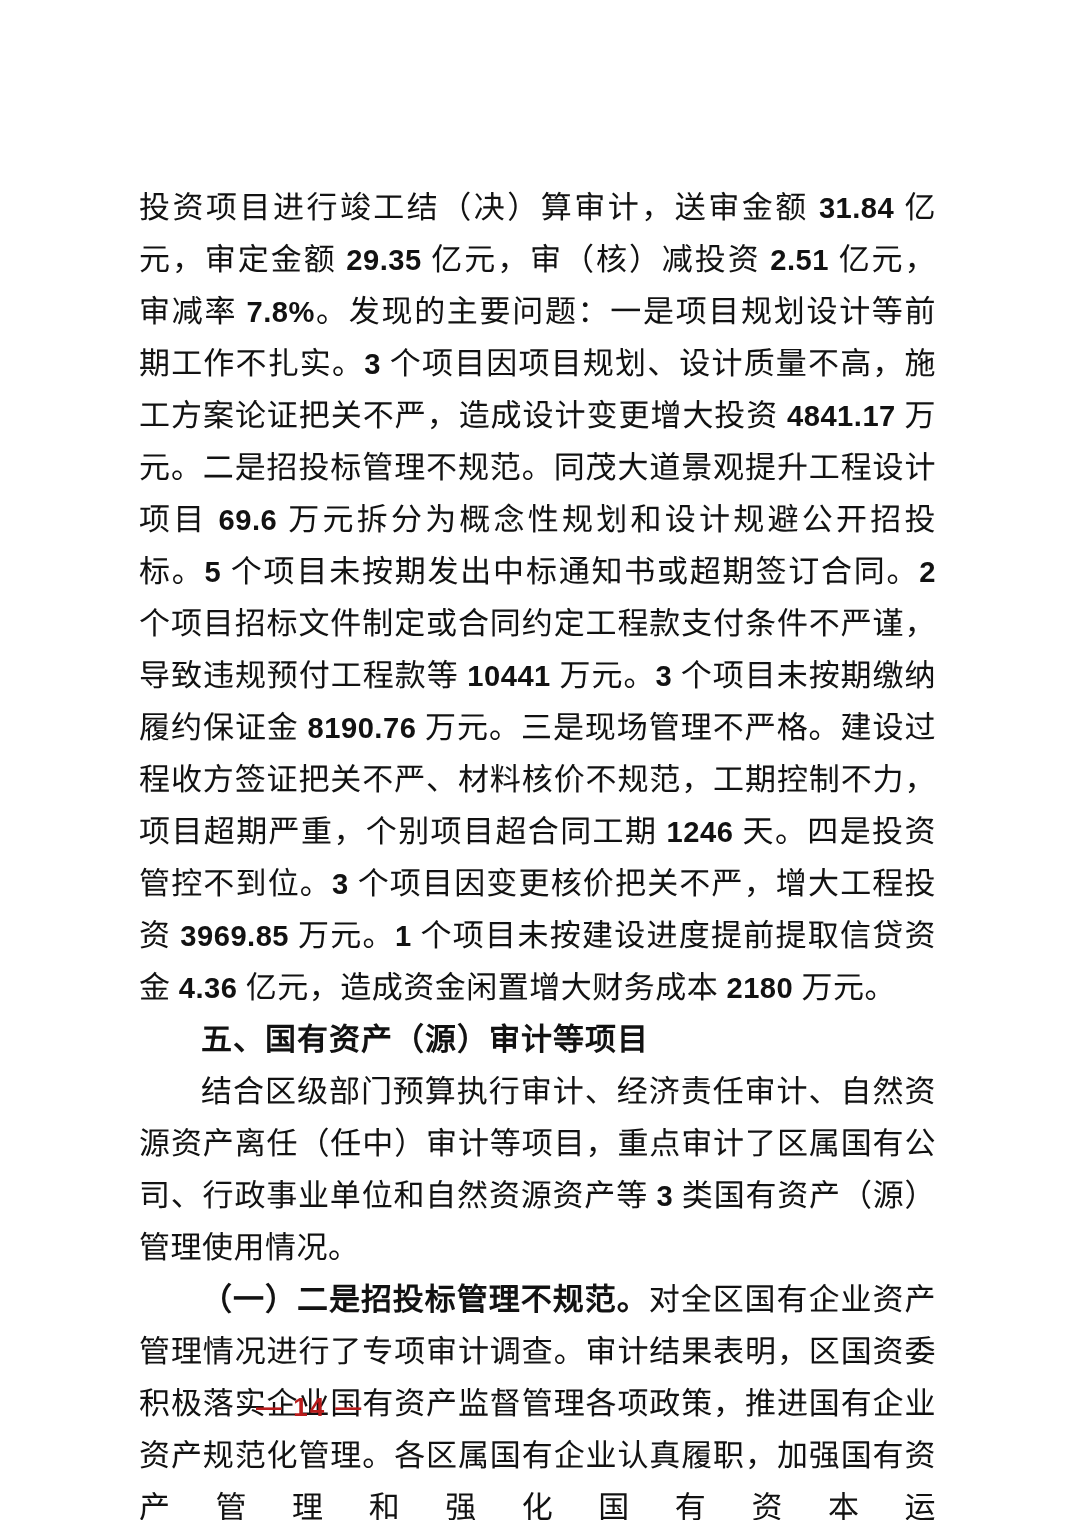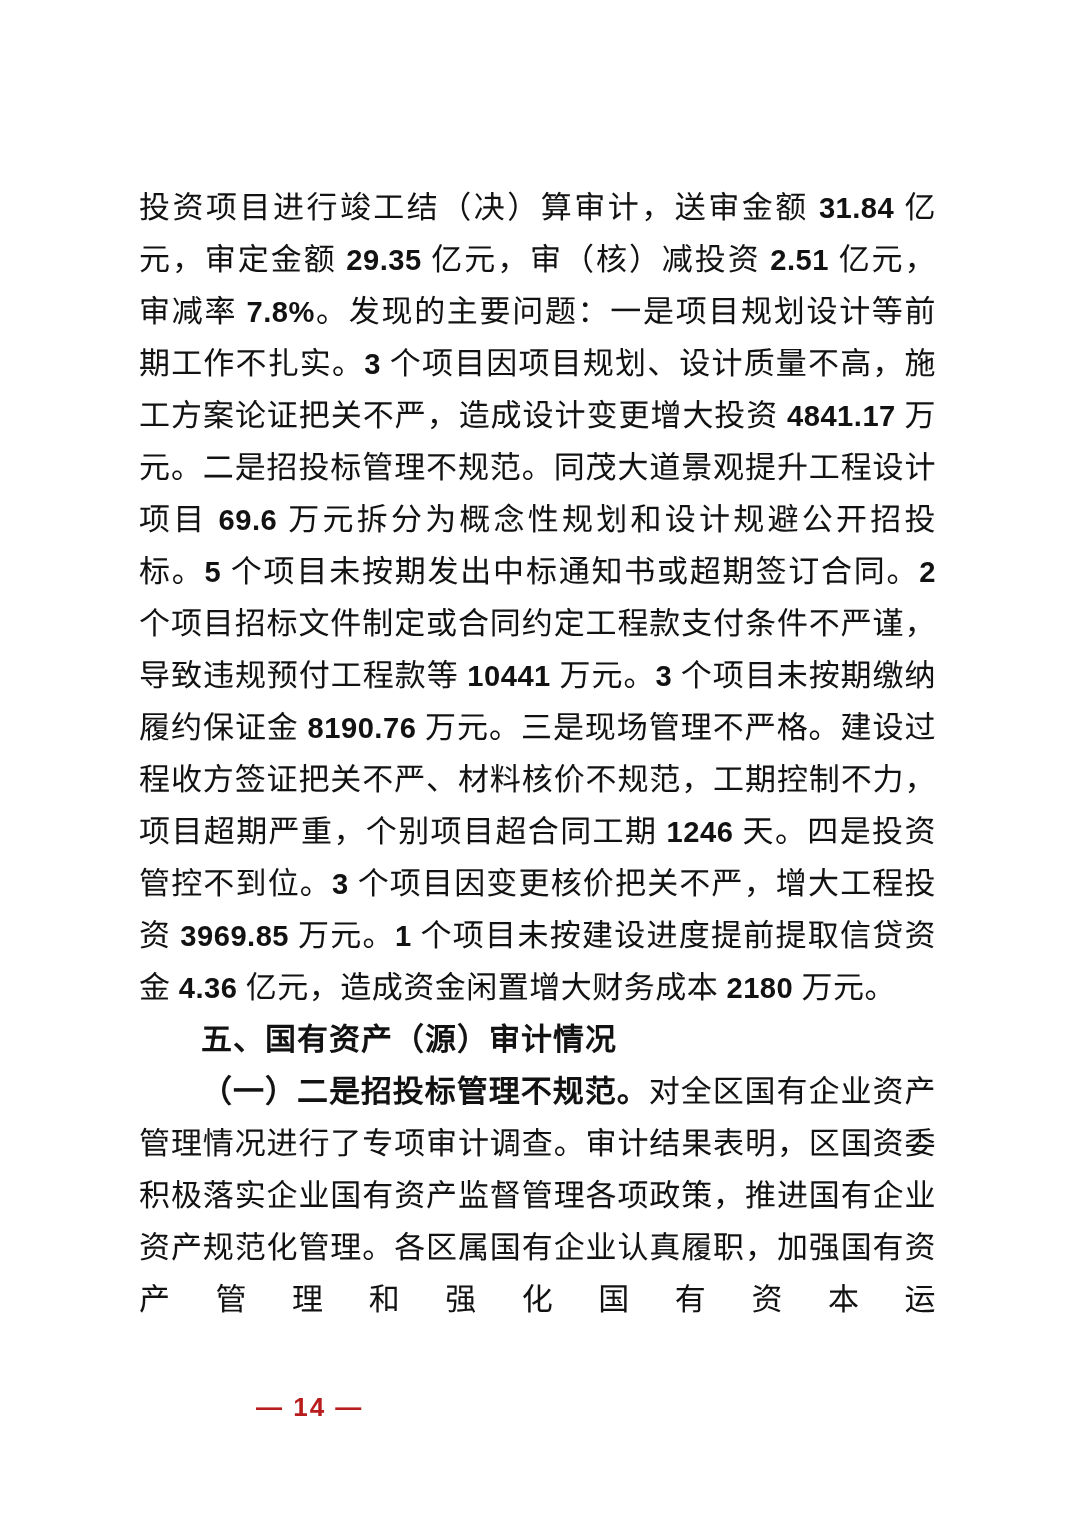--- a/index.html
+++ b/index.html
@@ -72,17 +72,18 @@
     color: #b91c1c;
     margin-left: 48px;
   }
 </style>
 </head>
 <body>
 
 <div class="page">
   <div class="doc-body">
       <p class="para body"><span class="run-normal">投资项目进行竣工结（决）算审计，送审金额 </span><span class="run-num">31.84</span><span class="run-normal"> 亿元，审定金额 </span><span class="run-num">29.35</span><span class="run-normal"> 亿元，审（核）减投资 </span><span class="run-num">2.51</span><span class="run-normal"> 亿元，审减率 </span><span class="run-num">7.8%</span><span class="run-normal">。发现的主要问题：一是项目规划设计等前期工作不扎实。</span><span class="run-num">3</span><span class="run-normal"> 个项目因项目规划、设计质量不高，施工方案论证把关不严，造成设计变更增大投资 </span><span class="run-num">4841.17</span><span class="run-normal"> 万元。二是招投标管理不规范。同茂大道景观提升工程设计项目 </span><span class="run-num">69.6</span><span class="run-normal"> 万元拆分为概念性规划和设计规避公开招投标。</span><span class="run-num">5</span><span class="run-normal"> 个项目未按期发出中标通知书或超期签订合同。</span><span class="run-num">2</span><span class="run-normal"> 个项目招标文件制定或合同约定工程款支付条件不严谨，导致违规预付工程款等 </span><span class="run-num">10441</span><span class="run-normal"> 万元。</span><span class="run-num">3</span><span class="run-normal"> 个项目未按期缴纳履约保证金 </span><span class="run-num">8190.76</span><span class="run-normal"> 万元。三是现场管理不严格。建设过程收方签证把关不严、材料核价不规范，工期控制不力，项目超期严重，个别项目超合同工期 </span><span class="run-num">1246</span><span class="run-normal"> 天。四是投资管控不到位。</span><span class="run-num">3</span><span class="run-normal"> 个项目因变更核价把关不严，增大工程投资 </span><span class="run-num">3969.85</span><span class="run-normal"> 万元。</span><span class="run-num">1</span><span class="run-normal"> 个项目未按建设进度提前提取信贷资金 </span><span class="run-num">4.36</span><span class="run-normal"> 亿元，造成资金闲置增大财务成本 </span><span class="run-num">2180</span><span class="run-normal"> 万元。</span></p>
-      <p class="para heading indent"><span class="run-normal">五、国有资产（源）审计情况</span></p>
+      <p class="para heading indent"><span class="run-normal">五、国有资产（源）审计等项目</span></p>
+      <p class="para body indent"><span class="run-normal">结合区级部门预算执行审计、经济责任审计、自然资源资产离任（任中）审计等项目，重点审计了区属国有公司、行政事业单位和自然资源资产等 </span><span class="run-num">3</span><span class="run-normal"> 类国有资产（源）管理使用情况。</span></p>
       <p class="para body indent justify-last"><span class="run-bold">（一）二是招投标管理不规范。</span><span class="run-normal">对全区国有企业资产管理情况进行了专项审计调查。审计结果表明，区国资委积极落实企业国有资产监督管理各项政策，推进国有企业资产规范化管理。各区属国有企业认真履职，加强国有资产管理和强化国有资本运</span></p>
     </div>
   <div class="page-footer">— 14 —</div>
 </div>
 
 </body></html>

